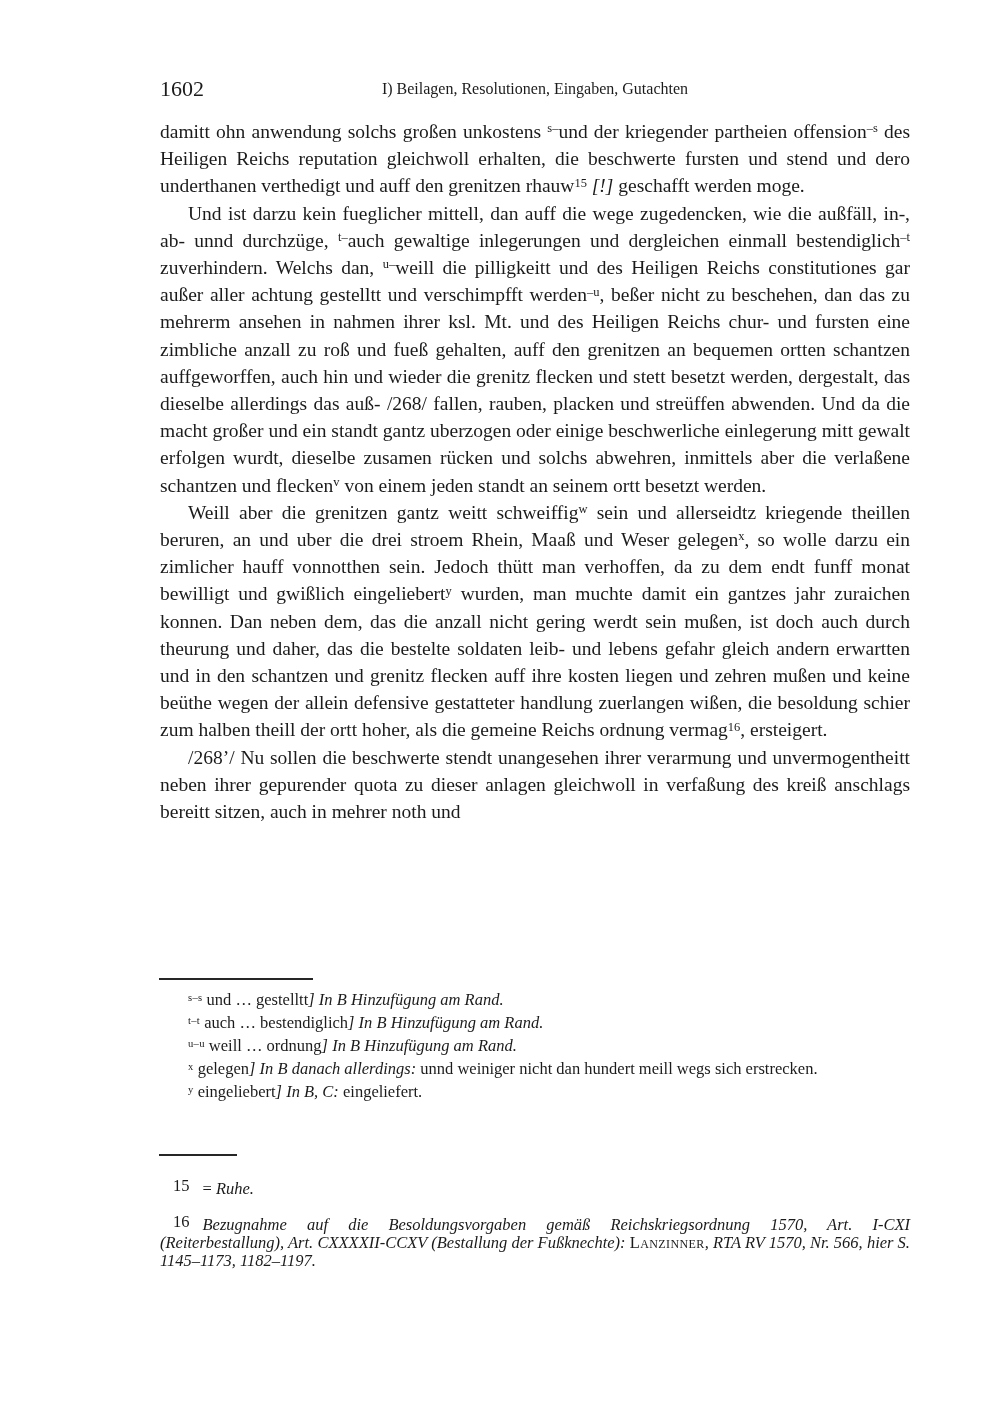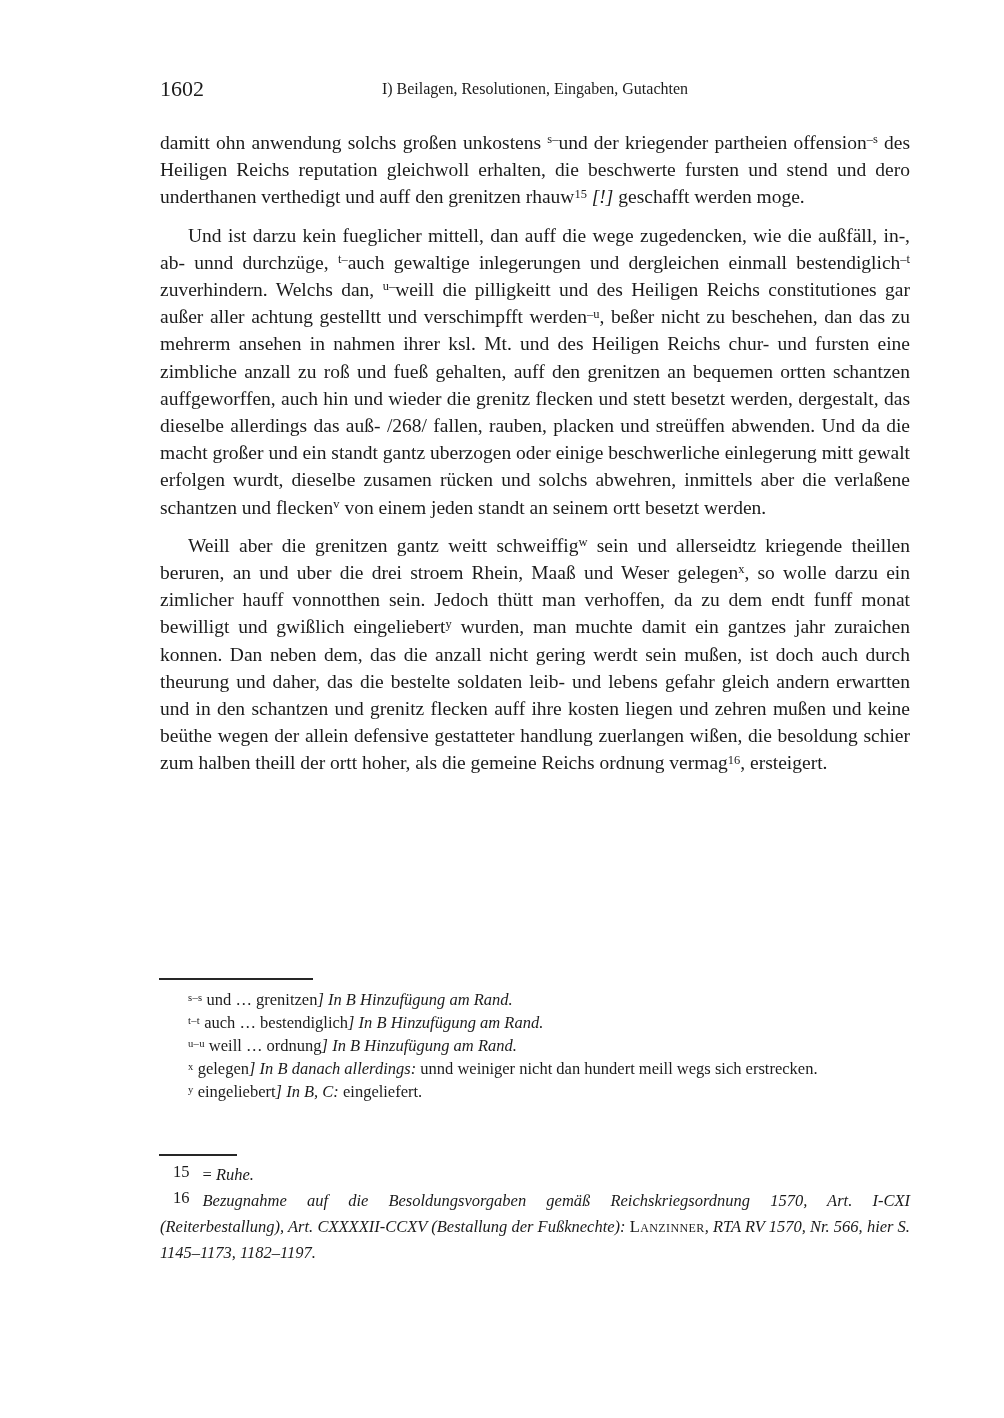--- a/index.html
+++ b/index.html
@@ -34,21 +34,20 @@
     left: 160px; top: 118px;
     width: 750px;
     max-height: 856px;
     overflow: hidden;
   }
   p.body {
     font-size: 19.5px;
     line-height: 27.2px;
     text-align: justify;
     hyphens: auto;
-    margin-top: 11px;
   }
   p.body.indent { text-indent: 28px; }
   sup.tsup {
     font-size: 64%;
     line-height: 0;
     position: relative;
     top: -0.45em;
     vertical-align: baseline;
   }
   .it { font-style: italic; }
@@ -80,23 +79,24 @@
     width: 78px; height: 0;
     border-top: 2px solid #262626;
   }
   .footnotes-block {
     position: absolute;
     left: 160px; top: 1162px;
     width: 750px;
   }
   p.fn {
     font-size: 16.5px;
-    line-height: 26px;
+    line-height: 18px;
     text-align: justify;
     text-indent: 13px;
+    margin-top: 18px;
   }
   .fn-num {
     font-style: normal;
     font-size: 16.5px;
     position: relative;
     top: -3px;
     margin-right: 13px;
   }
 </style>
 </head>
@@ -106,26 +106,27 @@
 
   <div class="header-row">
     <div class="page-number">1602</div>
     <div class="running-head">I) Beilagen, Resolutionen, Eingaben, Gutachten</div>
   </div>
 
   <div class="body-block" id="body-block">
       <p class="body" lang="de"><span>damitt ohn anwendung solchs großen unkostens </span><sup class="tsup">s–</sup><span>und der kriegender partheien offension</span><sup class="tsup">–s</sup><span> des Heiligen Reichs reputation gleichwoll erhalten, die beschwerte fursten und stend und dero underthanen verthedigt und auff den grenitzen rhauw</span><sup class="tsup">15</sup><span> </span><span class="it">[!]</span><span> geschafft werden moge.</span></p>
       <p class="body indent" lang="de"><span>Und ist darzu kein fueglicher mittell, dan auff die wege zugedencken, wie die außfäll, in-, ab- unnd durchzüge, </span><sup class="tsup">t–</sup><span>auch gewaltige inlegerungen und dergleichen einmall bestendiglich</span><sup class="tsup">–t</sup><span> zuverhindern. Welchs dan, </span><sup class="tsup">u–</sup><span>weill die pilligkeitt und des Heiligen Reichs constitutiones gar außer aller achtung gestelltt und verschimpfft werden</span><sup class="tsup">–u</sup><span>, beßer nicht zu beschehen, dan das zu mehrerm ansehen in nahmen ihrer ksl. Mt. und des Heiligen Reichs chur- und fursten eine zimbliche anzall zu roß und fueß gehalten, auff den grenitzen an bequemen ortten schantzen auffgeworffen, auch hin und wieder die grenitz flecken und stett besetzt werden, dergestalt, das dieselbe allerdings das auß- /268/ fallen, rauben, placken und streüffen abwenden. Und da die macht großer und ein standt gantz uberzogen oder einige beschwerliche einlegerung mitt gewalt erfolgen wurdt, dieselbe zusamen rücken und solchs abwehren, inmittels aber die verlaßene schantzen und flecken</span><sup class="tsup">v</sup><span> von einem jeden standt an seinem ortt besetzt werden.</span></p>
       <p class="body indent" lang="de"><span>Weill aber die grenitzen gantz weitt schweiffig</span><sup class="tsup">w</sup><span> sein und allerseidtz kriegende theillen beruren, an und uber die drei stroem Rhein, Maaß und Weser gelegen</span><sup class="tsup">x</sup><span>, so wolle darzu ein zimlicher hauff vonnotthen sein. Jedoch thütt man verhoffen, da zu dem endt funff monat bewilligt und gwißlich eingeliebert</span><sup class="tsup">y</sup><span> wurden, man muchte damit ein gantzes jahr zuraichen konnen. Dan neben dem, das die anzall nicht gering werdt sein mußen, ist doch auch durch theurung und daher, das die bestelte soldaten leib- und lebens gefahr gleich andern erwartten und in den schantzen und grenitz flecken auff ihre kosten liegen und zehren mußen und keine beüthe wegen der allein defensive gestatteter handlung zuerlangen wißen, die besoldung schier zum halben theill der ortt hoher, als die gemeine Reichs ordnung vermag</span><sup class="tsup">16</sup><span>, ersteigert.</span></p>
+      <p class="body indent" lang="de"><span>/268’/ Nu sollen die beschwerte stendt unangesehen ihrer verarmung und unvermogentheitt neben ihrer gepurender quota zu dieser anlagen gleichwoll in verfaßung des kreiß anschlags bereitt sitzen, auch in mehrer noth und</span></p>
     </div>
 
   <div class="rule-apparatus"></div>
 
   <div class="apparatus-block" id="apparatus-block">
-      <p class="app"><sup class="tsup app-marker">s–s</sup> <span>und … grenitzen</span><span class="it">] In B Hinzufügung am Rand.</span></p>
+      <p class="app"><sup class="tsup app-marker">s–s</sup> <span>und … gestelltt</span><span class="it">] In B Hinzufügung am Rand.</span></p>
       <p class="app"><sup class="tsup app-marker">t–t</sup> <span>auch … bestendiglich</span><span class="it">] In B Hinzufügung am Rand.</span></p>
       <p class="app"><sup class="tsup app-marker">u–u</sup> <span>weill … ordnung</span><span class="it">] In B Hinzufügung am Rand.</span></p>
       <p class="app"><sup class="tsup app-marker">x</sup> <span>gelegen</span><span class="it">] In B danach allerdings:</span><span> unnd weiniger nicht dan hundert meill wegs sich erstrecken.</span></p>
       <p class="app"><sup class="tsup app-marker">y</sup> <span>eingeliebert</span><span class="it">] In B, C:</span><span> eingeliefert.</span></p>
     </div>
 
   <div class="rule-footnotes"></div>
 
   <div class="footnotes-block" id="footnotes-block">
       <p class="fn"><span class="fn-num">15</span><span>= </span><span class="it">Ruhe.</span></p>

